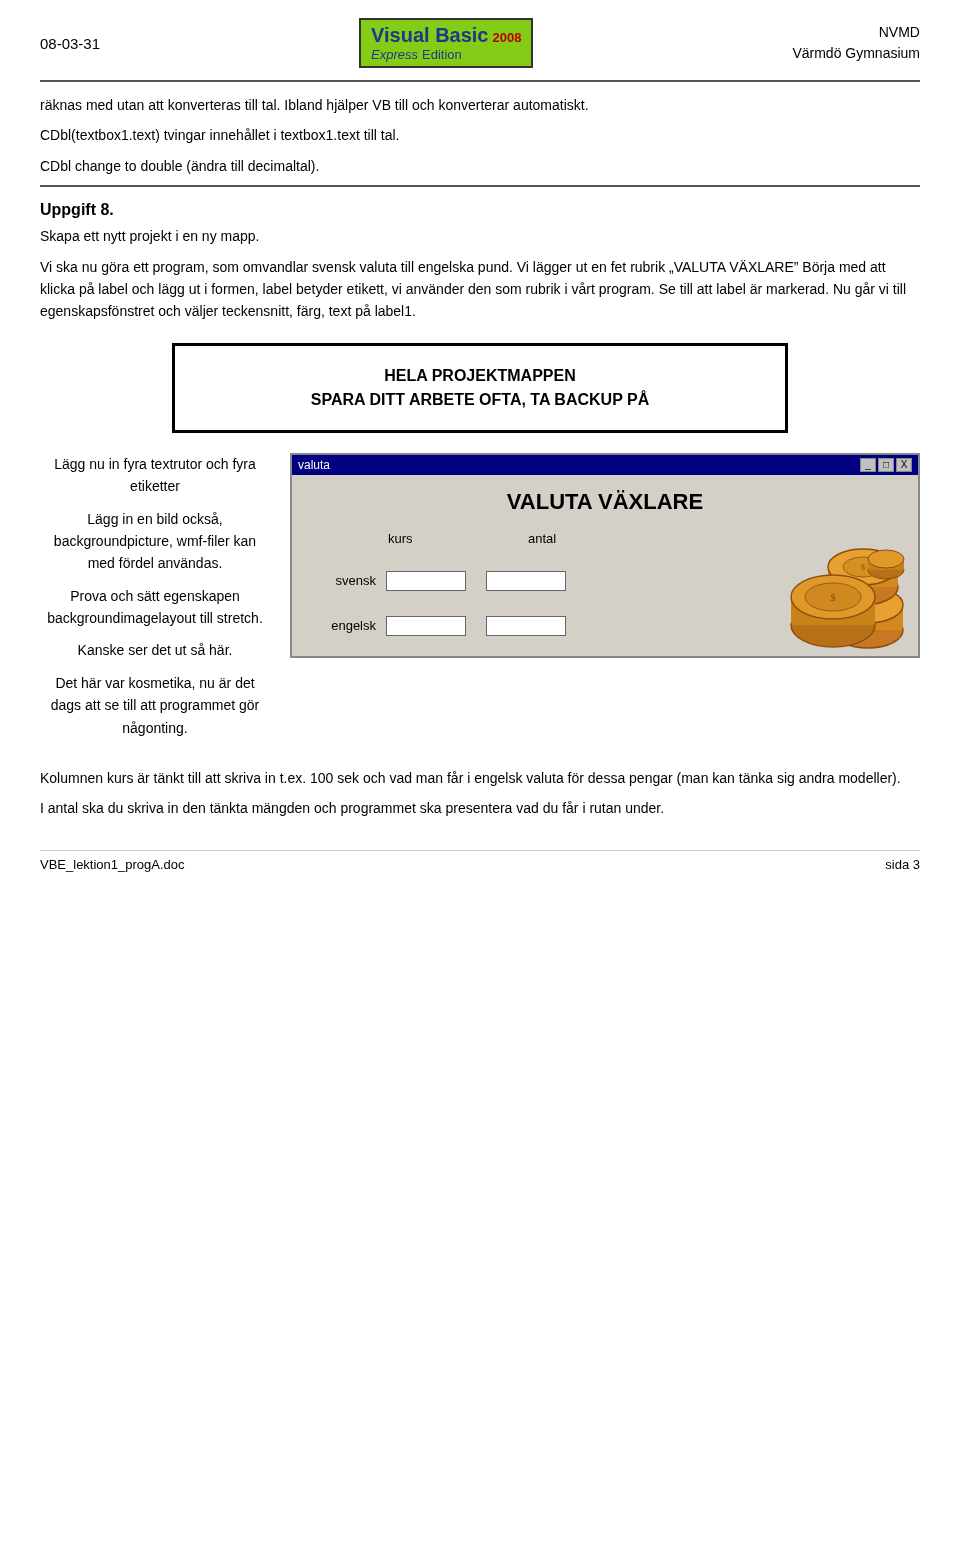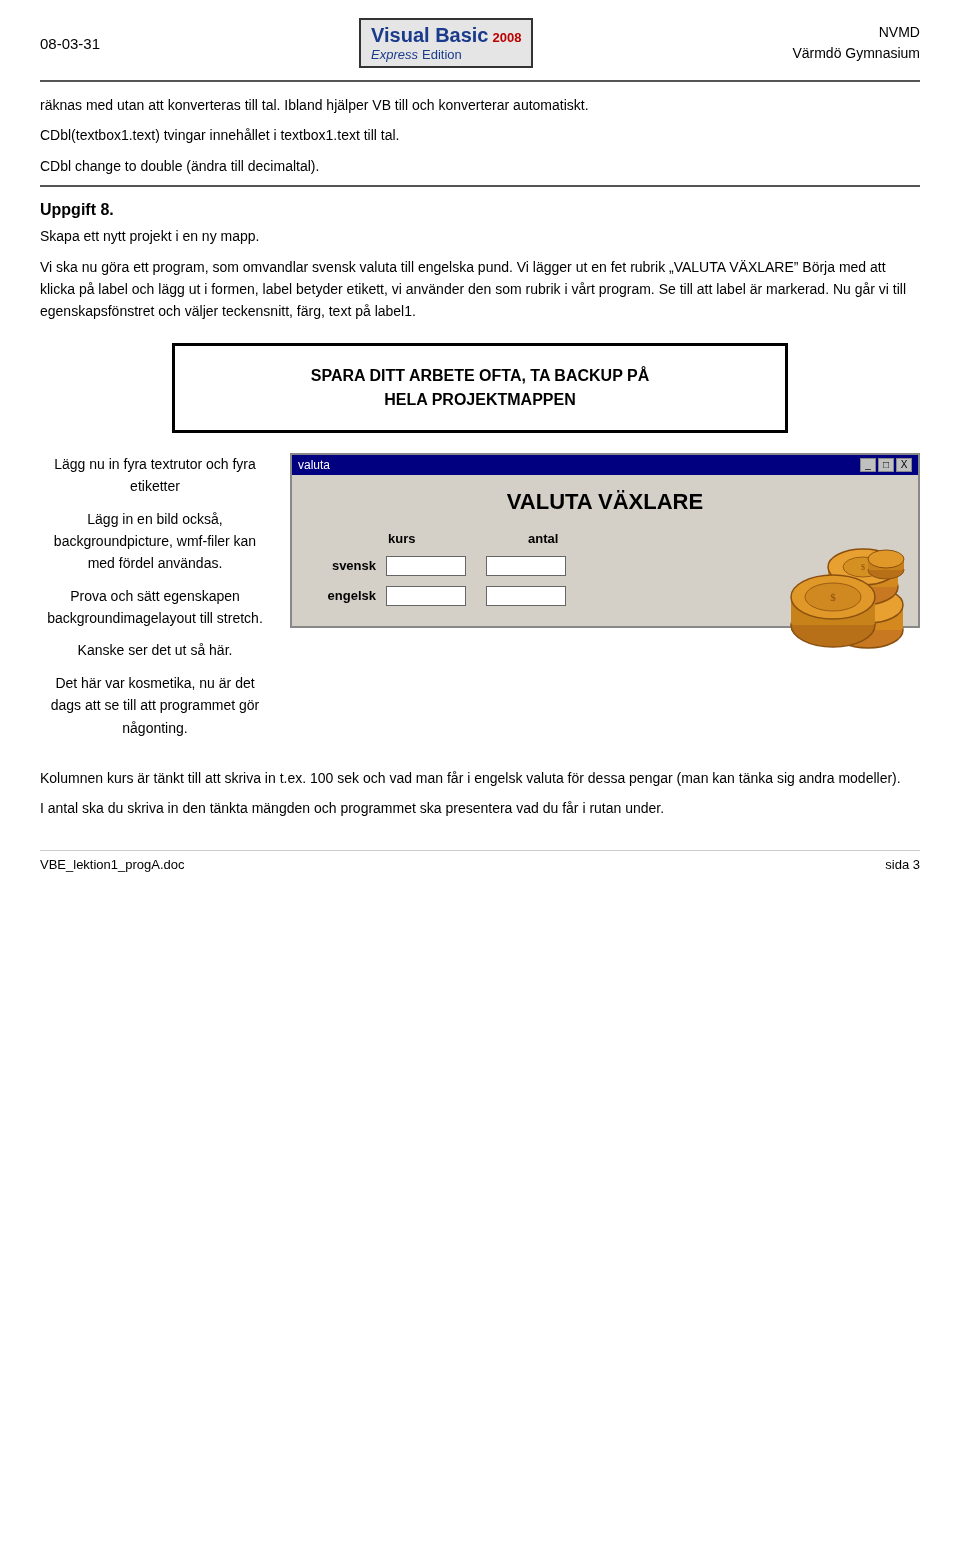--- a/index.html
+++ b/index.html
@@ -18,21 +18,21 @@
       display: flex;
       align-items: center;
       justify-content: space-between;
       margin-bottom: 8px;
       padding-bottom: 4px;
     }
     .logo-box {
       border: 2px solid #333;
       padding: 4px 10px;
       text-align: center;
-      background: #e5e5e5;
+      background: #84cc16;
     }
     .logo-visual-basic {
       font-size: 20px;
       font-weight: bold;
       color: #1a3a8c;
     }
     .logo-year {
       font-size: 13px;
       color: #b00;
       font-weight: bold;
@@ -144,24 +144,23 @@
       text-align: center;
       font-size: 22px;
       font-weight: bold;
       color: #000;
       margin-bottom: 16px;
       font-family: Arial, sans-serif;
     }
     .app-form {
       display: flex;
       flex-direction: column;
-      gap: 10px;
+      gap: 25px;
       position: relative;
       z-index: 2;
-      font-weight: bold;
     }
     .app-row-labels {
       display: flex;
       gap: 10px;
       margin-left: 80px;
       font-size: 13px;
     }
     .app-row-labels span:first-child {
       width: 80px;
     }
@@ -244,22 +243,22 @@
 <p class="body-text">CDbl(textbox1.text) tvingar innehållet i textbox1.text till tal.</p>
 <p class="body-text">CDbl change to double (ändra till decimaltal).</p>
 
 <hr class="divider">
 
 <p class="section-title">Uppgift 8.</p>
 <p class="body-text">Skapa ett nytt projekt i en ny mapp.</p>
 <p class="body-text">Vi ska nu göra ett program, som omvandlar svensk valuta till engelska pund. Vi lägger ut en fet rubrik „VALUTA VÄXLARE” Börja med att klicka på label och lägg ut i formen, label betyder etikett, vi använder den som rubrik i vårt program. Se till att label är markerad. Nu går vi till egenskapsfönstret och väljer teckensnitt, färg, text på label1.</p>
 
 <div class="attention-box">
+  <div>HELA PROJEKTMAPPEN</div>
   <div>SPARA DITT ARBETE OFTA, TA BACKUP PÅ</div>
-  <div>HELA PROJEKTMAPPEN</div>
 </div>
 
 <div class="two-col">
 
   <div class="col-text">
     <p>Lägg nu in fyra textrutor och fyra etiketter</p>
     <p>Lägg in en bild också, backgroundpicture, wmf-filer kan med fördel användas.</p>
     <p>Prova och sätt egenskapen backgroundimagelayout till stretch.</p>
     <p>Kanske ser det ut så här.</p>
     <p>Det här var kosmetika, nu är det dags att se till att programmet gör någonting.</p>

